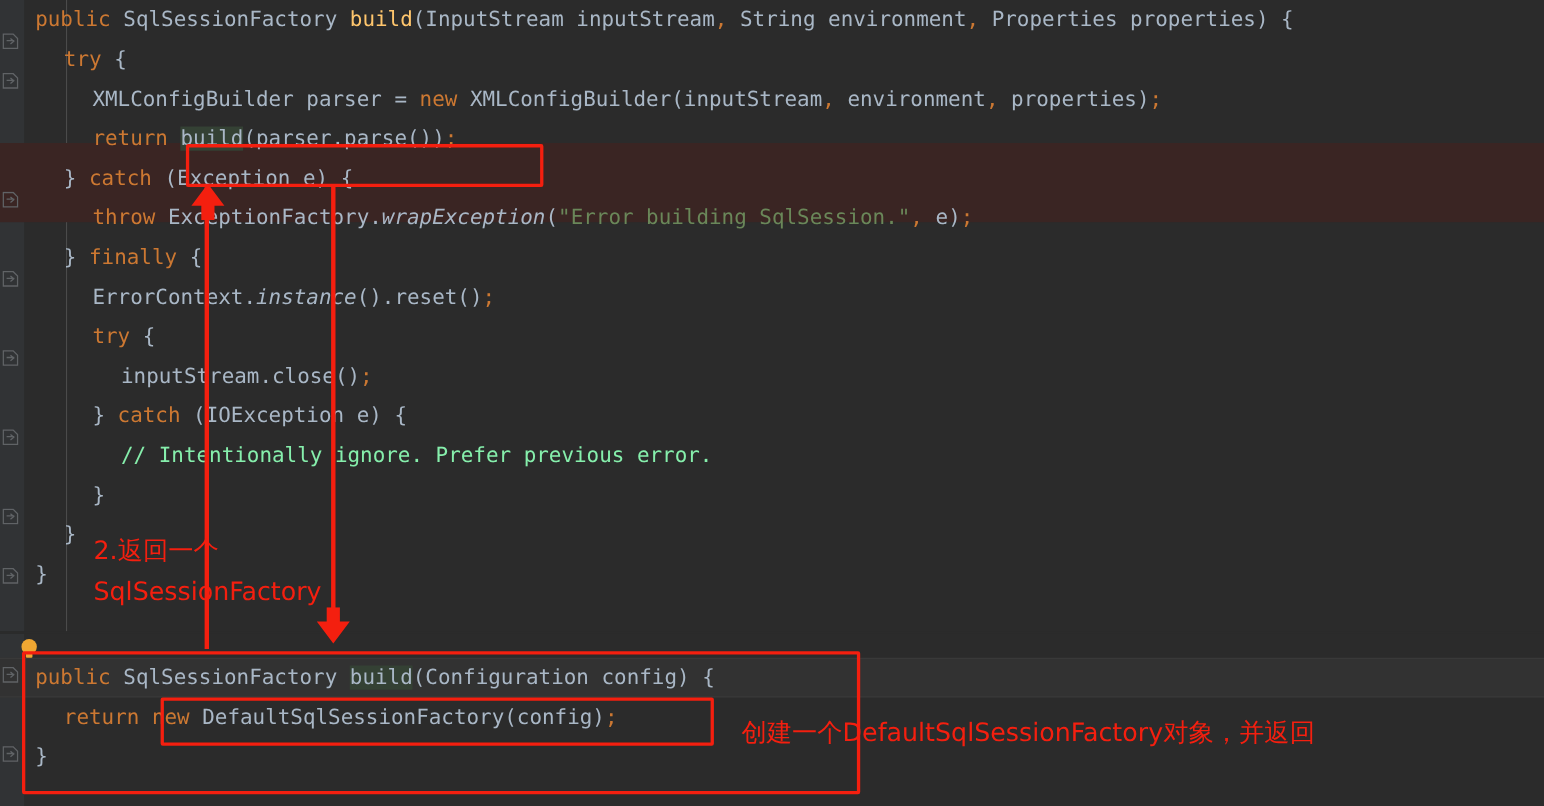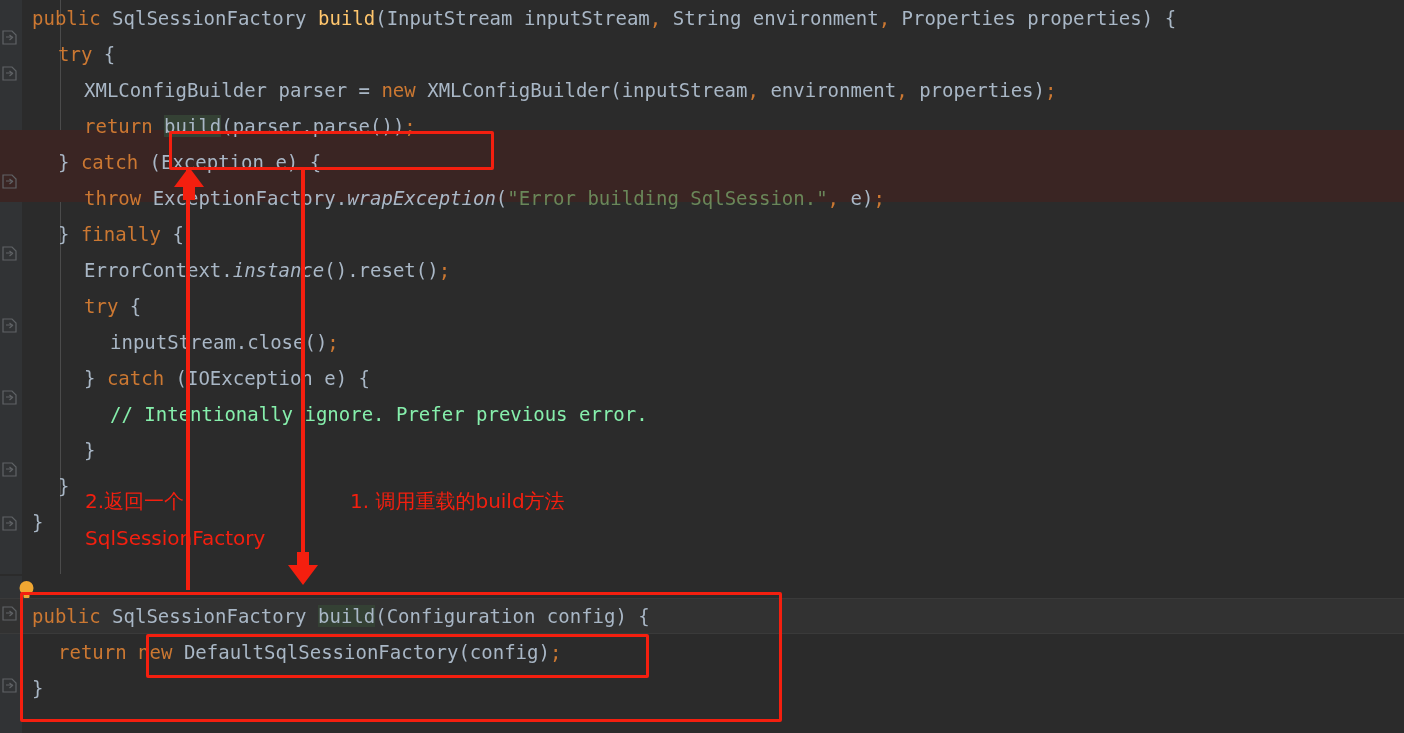--- a/index.html
+++ b/index.html
@@ -96,21 +96,21 @@
   }
   .ann-box {
     position: absolute;
     border: 3px solid #f41f0f;
     border-radius: 2px;
   }
   .ann-text {
     position: absolute;
     color: #f41f0f;
     font-family: "DejaVu Sans", "Liberation Sans", sans-serif;
-    font-size: 20px;
+    font-size: 23px;
     line-height: 26px;
     white-space: pre;
   }
   .ann-line {
     position: absolute;
     background: #f41f0f;
   }
 
   
   .fold {
@@ -223,24 +223,24 @@
     <div class="ann-line" style="left:301px; top:170px; width:4px; height:390px;"></div>
     <svg style="position:absolute; left:287px; top:552px;" width="32" height="34">
       <polygon points="16,33 1,13 10,13 10,0 22,0 22,13 31,13" fill="#f41f0f"></polygon>
     </svg>
 
     <div class="ann-line" style="left:186px; top:170px; width:4px; height:420px;"></div>
     <svg style="position:absolute; left:173px; top:166px;" width="32" height="34">
       <polygon points="16,1 31,21 22,21 22,34 10,34 10,21 1,21" fill="#f41f0f"></polygon>
     </svg>
 
-    <div class="ann-text" style="left:350px; top:488px;">1. 调用重载的build方法</div>
 
     <div class="ann-text" style="left:85px; top:488px;">2.返回一个</div>
     <div class="ann-text" style="left:85px; top:525px;">SqlSessionFactory</div>
 
     <div class="ann-box" style="left:20px; top:592px; width:762px; height:130px;"></div>
 
     <div class="ann-box" style="left:146px; top:634px; width:503px; height:44px;"></div>
 
+    <div class="ann-text" style="left:674px; top:654px;">创建一个DefaultSqlSessionFactory对象，并返回</div>
   </div>
 
 </div>
 
 </body></html>

